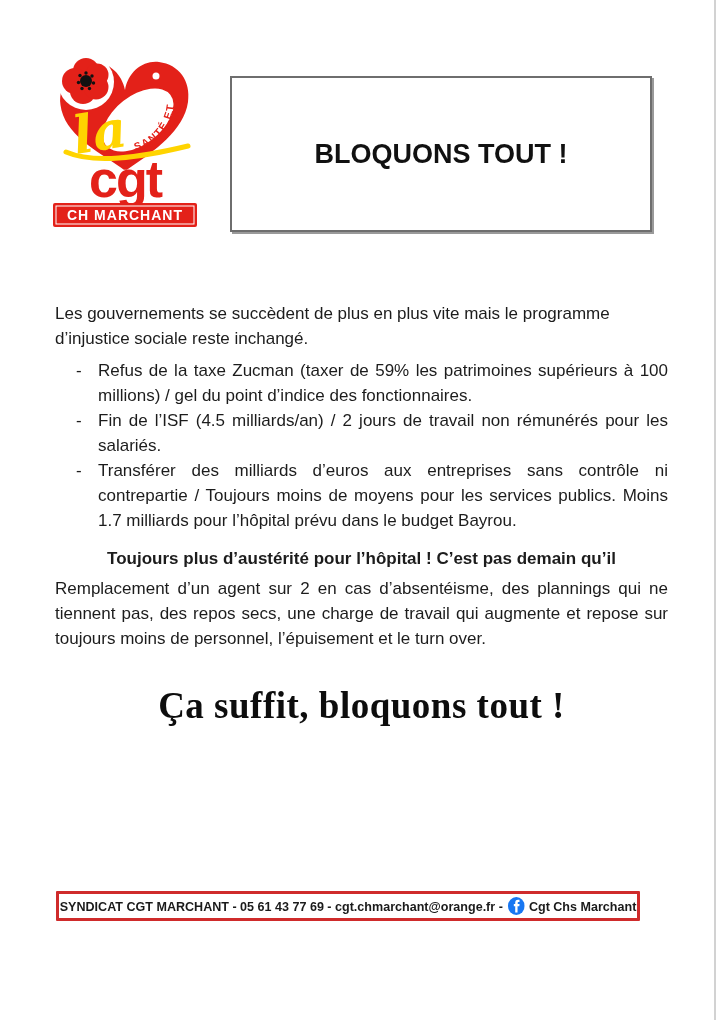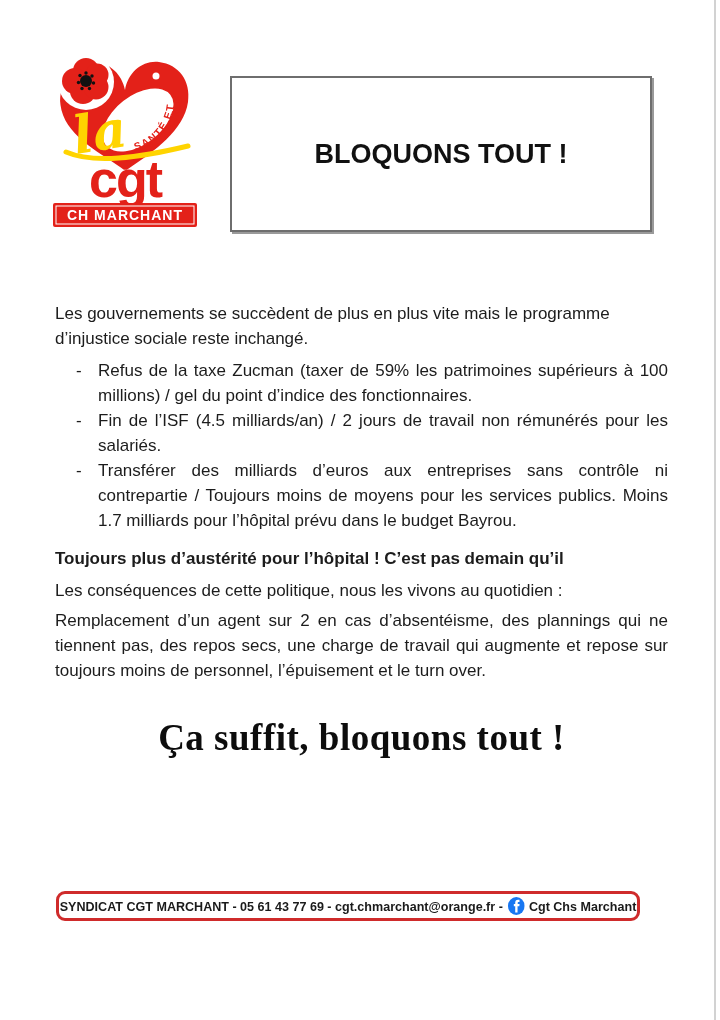--- a/index.html
+++ b/index.html
@@ -19,31 +19,31 @@
     display:flex;flex-direction:row;justify-content:center;align-items:center;
     text-align:center;font-weight:bold;font-size:27px;line-height:46px;color:#111;
   }
 
   
   .content{position:absolute;left:55px;top:301px;width:613px;font-size:17px;line-height:25px;}
   .intro{margin:0 0 7px 0;}
   ul.points{list-style:none;margin:0;padding:0;text-align:justify;}
   ul.points li{position:relative;padding-left:43px;}
   ul.points .dash{position:absolute;left:21px;top:0;}
-  .emphasis{margin:13px 0 0 0;text-align:left;font-weight:bold;}
+  .emphasis{margin:13px 0 0 0;text-align:center;font-weight:bold;}
   .emphasis span{display:block;}
   .cons-intro{margin:7px 0 0 0;}
   .cons{margin:5px 0 0 0;text-align:justify;}
   .power{margin:5px 0 0 0;}
   .slogan{margin:32px 0 0 0;text-align:center;font-weight:bold;font-size:37px;line-height:46px;letter-spacing:.5px;color:#0d0d0d;font-family:Liberation Serif, serif;}
 
   
   .footer{
     position:absolute;left:56px;top:891px;width:584px;height:30px;background:#fff;
-    border:3px solid #cf2b2b;border-radius:9px;box-sizing:border-box;
+    border:3px solid #cf2b2b;border-radius:1px;box-sizing:border-box;
     display:flex;align-items:center;justify-content:center;
   }
   .footer-inner{
     display:flex;align-items:center;gap:5px;white-space:nowrap;
     font-weight:bold;font-size:13.5px;color:#1a1a1a;
     transform:scaleX(.93);transform-origin:center center;
   }
   .fb-icon{width:18px;height:18px;display:block;}
 </style>
 </head>
@@ -124,21 +124,20 @@
       <li>
         <span class="dash">-</span>
         <span>Transférer des milliards d’euros aux entreprises sans contrôle ni contrepartie / Toujours moins de moyens pour les services publics. Moins 1.7 milliards pour l’hôpital prévu dans le budget Bayrou.</span>
       </li>
     </ul>
 
     <p class="emphasis">
       <span>Toujours plus d’austérité pour l’hôpital ! C’est pas demain qu’il</span>
     </p>
 
-    <p class="cons-intro">Les conséquences de cette politique, nous les vivons au quotidien :</p>
 
     <p class="cons">Remplacement d’un agent sur 2 en cas d’absentéisme, des plannings qui ne tiennent pas, des repos secs, une charge de travail qui augmente et repose sur toujours moins de personnel, l’épuisement et le turn over.</p>
 
 
     <p class="slogan">Ça suffit, bloquons tout !</p>
   </div>
 
   <div class="footer">
     <div class="footer-inner">
       <span>SYNDICAT CGT MARCHANT - 05 61 43 77 69 - cgt.chmarchant@orange.fr -</span>

